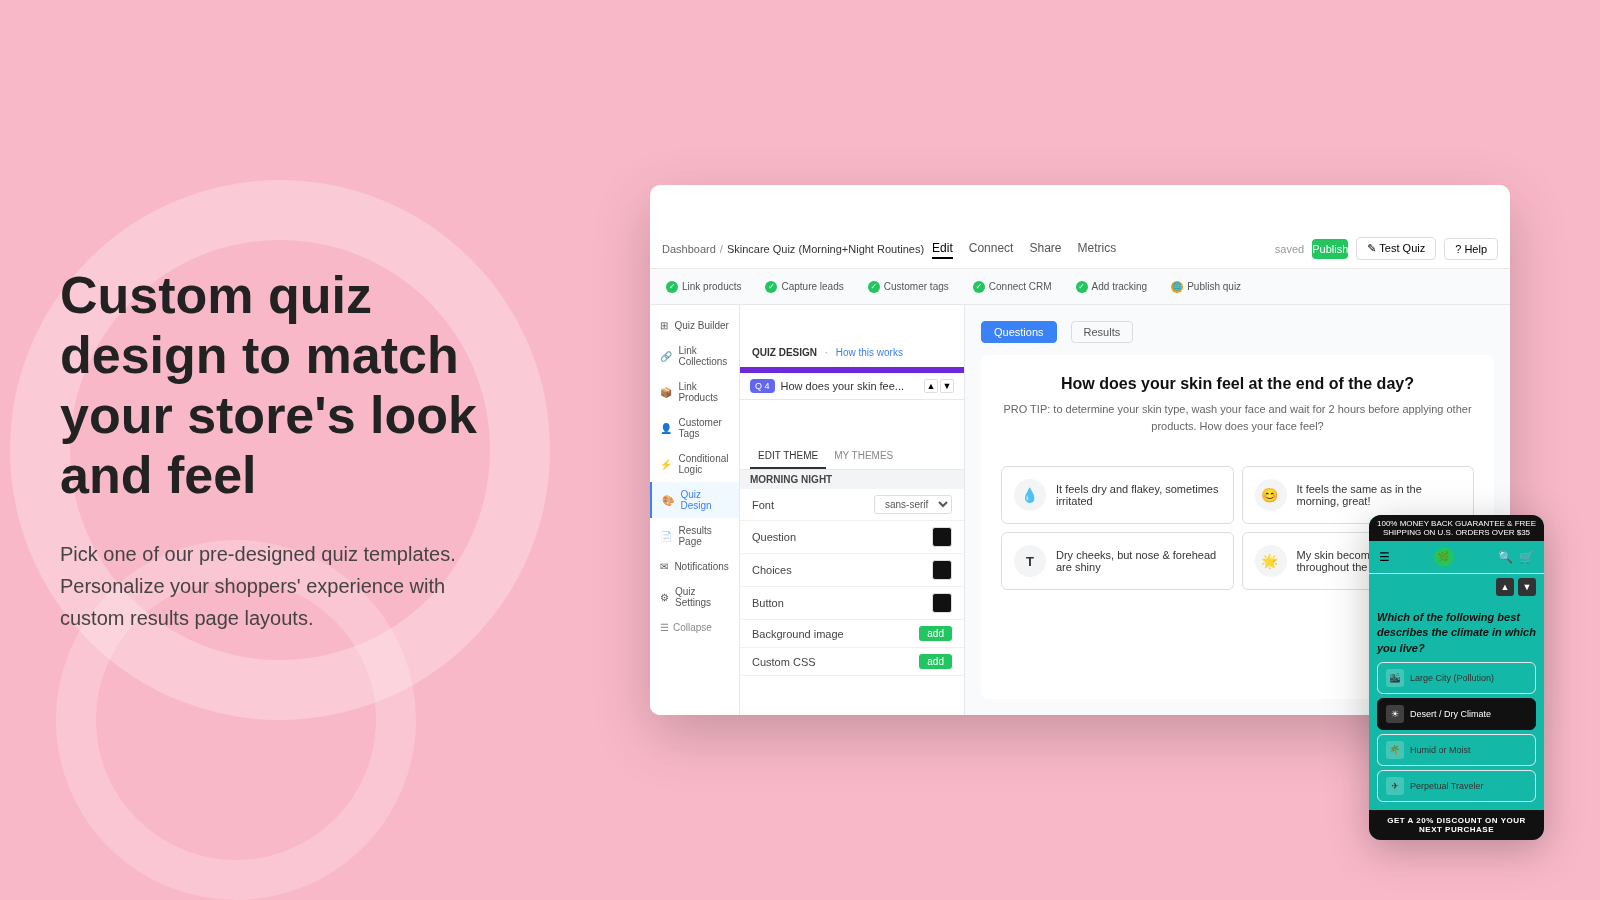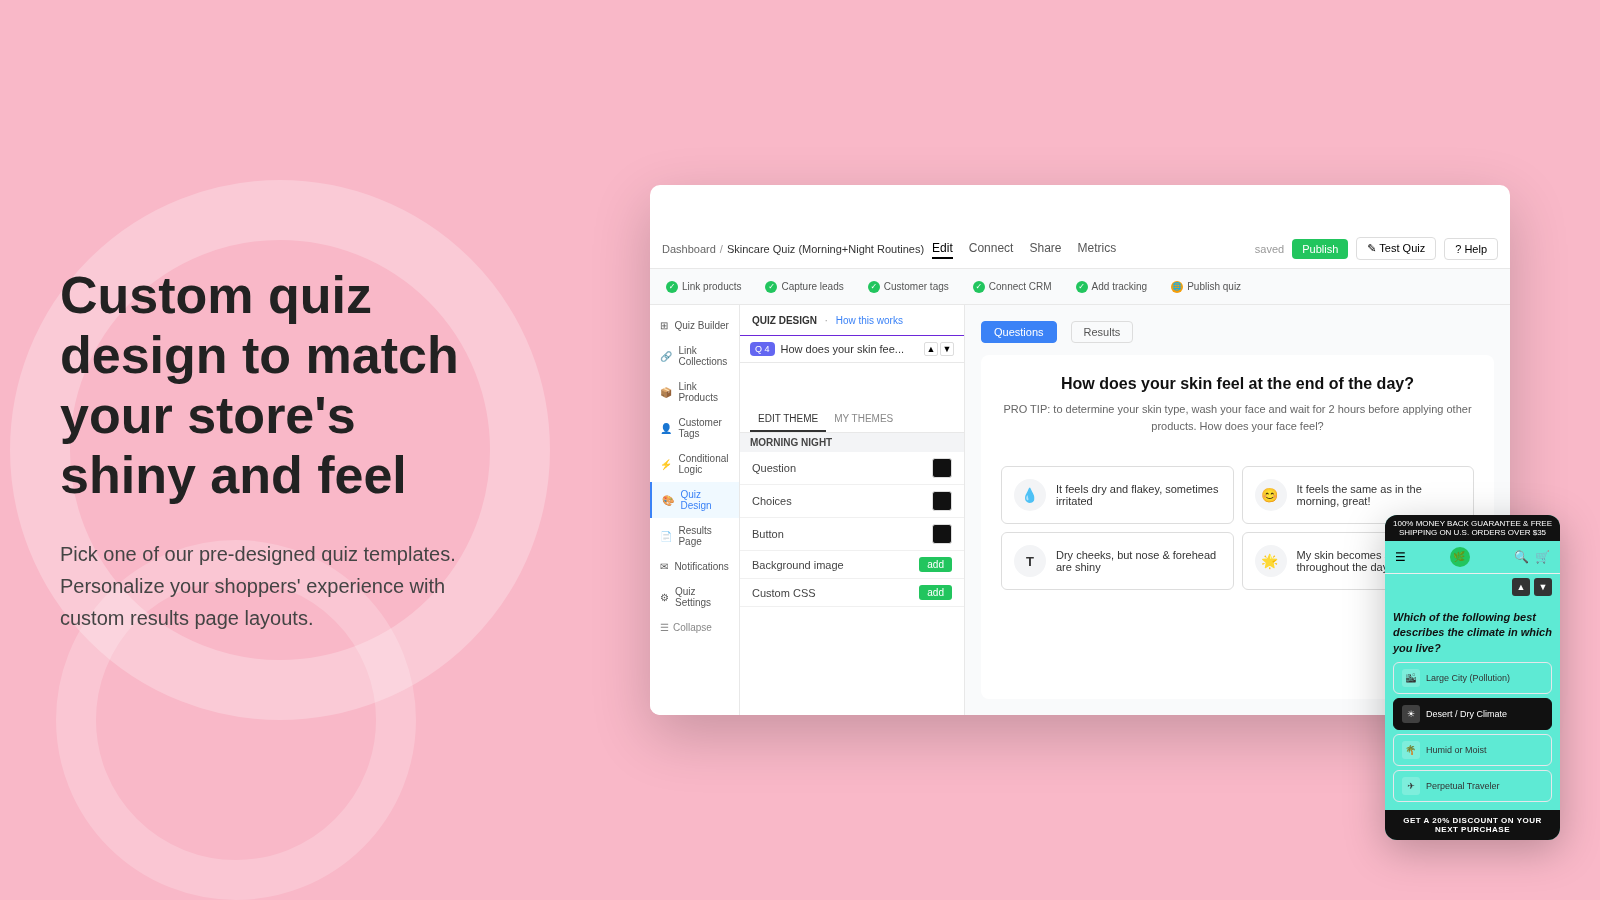--- a/index.html
+++ b/index.html
@@ -119,21 +119,21 @@
       cursor: pointer;
       padding: 2px 0;
     }
     .nav-tab.active { color: #000; border-bottom: 2px solid #000; }
     .saved-text { font-size: 11px; color: #999; }
     .btn-publish {
       background: #22c55e;
       color: #fff;
       border: none;
       border-radius: 4px;
-      padding: 4px 10px;
+      padding: 4px 0;
       font-size: 11px;
       cursor: pointer;
     }
     .btn-test {
       background: #fff;
       border: 1px solid #ddd;
       border-radius: 4px;
       padding: 4px 10px;
       font-size: 11px;
       cursor: pointer;
@@ -218,21 +218,22 @@
 
     
     .editor-panel {
       width: 225px;
       border-right: 1px solid #e8e8e8;
       display: flex;
       flex-direction: column;
     }
     .editor-header {
       padding: 8px 12px;
-      border-bottom: 1px solid #6d28d9;
+      border-bottom: 6px solid #6d28d9;
+      margin-top: 32px;
     }
     .question-bar {
       display: flex;
       align-items: center;
       gap: 6px;
       padding: 6px 10px;
       border-bottom: 1px solid #e8e8e8;
     }
     .q-label {
       background: #6366f1;
@@ -394,24 +395,24 @@
       display: flex;
       align-items: center;
       justify-content: center;
       font-size: 14px;
       flex-shrink: 0;
     }
 
     
     .mobile-preview {
       position: absolute;
-      right: 40px;
+      right: 56px;
       bottom: 60px;
       width: 175px;
-      background: #5eead4;
+      background: #14b8a6;
       border-radius: 12px;
       box-shadow: 0 10px 40px rgba(0,0,0,0.25);
       overflow: hidden;
       font-size: 10px;
     }
     .mobile-top-bar {
       background: #111;
       color: #fff;
       font-size: 8px;
       padding: 4px 8px;
@@ -499,21 +500,21 @@
       align-items: center;
       justify-content: center;
       color: #fff;
       font-size: 9px;
     }
   </style>
 </head>
 <body>
 
 <div class="left-panel">
-  <h1 class="headline">Custom quiz design to match your store's shiny and feel</h1>
+  <h1 class="headline">Custom quiz design to match your store's look and feel</h1>
   <p class="subtext">Pick one of our pre-designed quiz templates. Personalize your shoppers' experience with custom results page layouts.</p>
 </div>
 
 <div class="right-panel">
 
   <div class="app-window">
 
     <div class="top-bar">
       <div class="breadcrumb">
         <span>Dashboard</span>
@@ -618,20 +619,26 @@
           <div class="q-arrows">
             <div class="q-arrow">▲</div>
             <div class="q-arrow">▼</div>
           </div>
         </div>
         <div class="theme-tabs">
           <div class="theme-tab active">EDIT THEME</div>
           <div class="theme-tab">MY THEMES</div>
         </div>
         <div class="morning-night">MORNING NIGHT</div>
+        <div class="design-row">
+          <span class="design-label">Font</span>
+          <select class="font-select">
+            <option>sans-serif</option>
+          </select>
+        </div>
         <div class="design-row">
           <span class="design-label">Question</span>
           <div class="color-swatch" style="background:#111;"></div>
         </div>
         <div class="design-row">
           <span class="design-label">Choices</span>
           <div class="color-swatch" style="background:#111;"></div>
         </div>
         <div class="design-row">
           <span class="design-label">Button</span>

